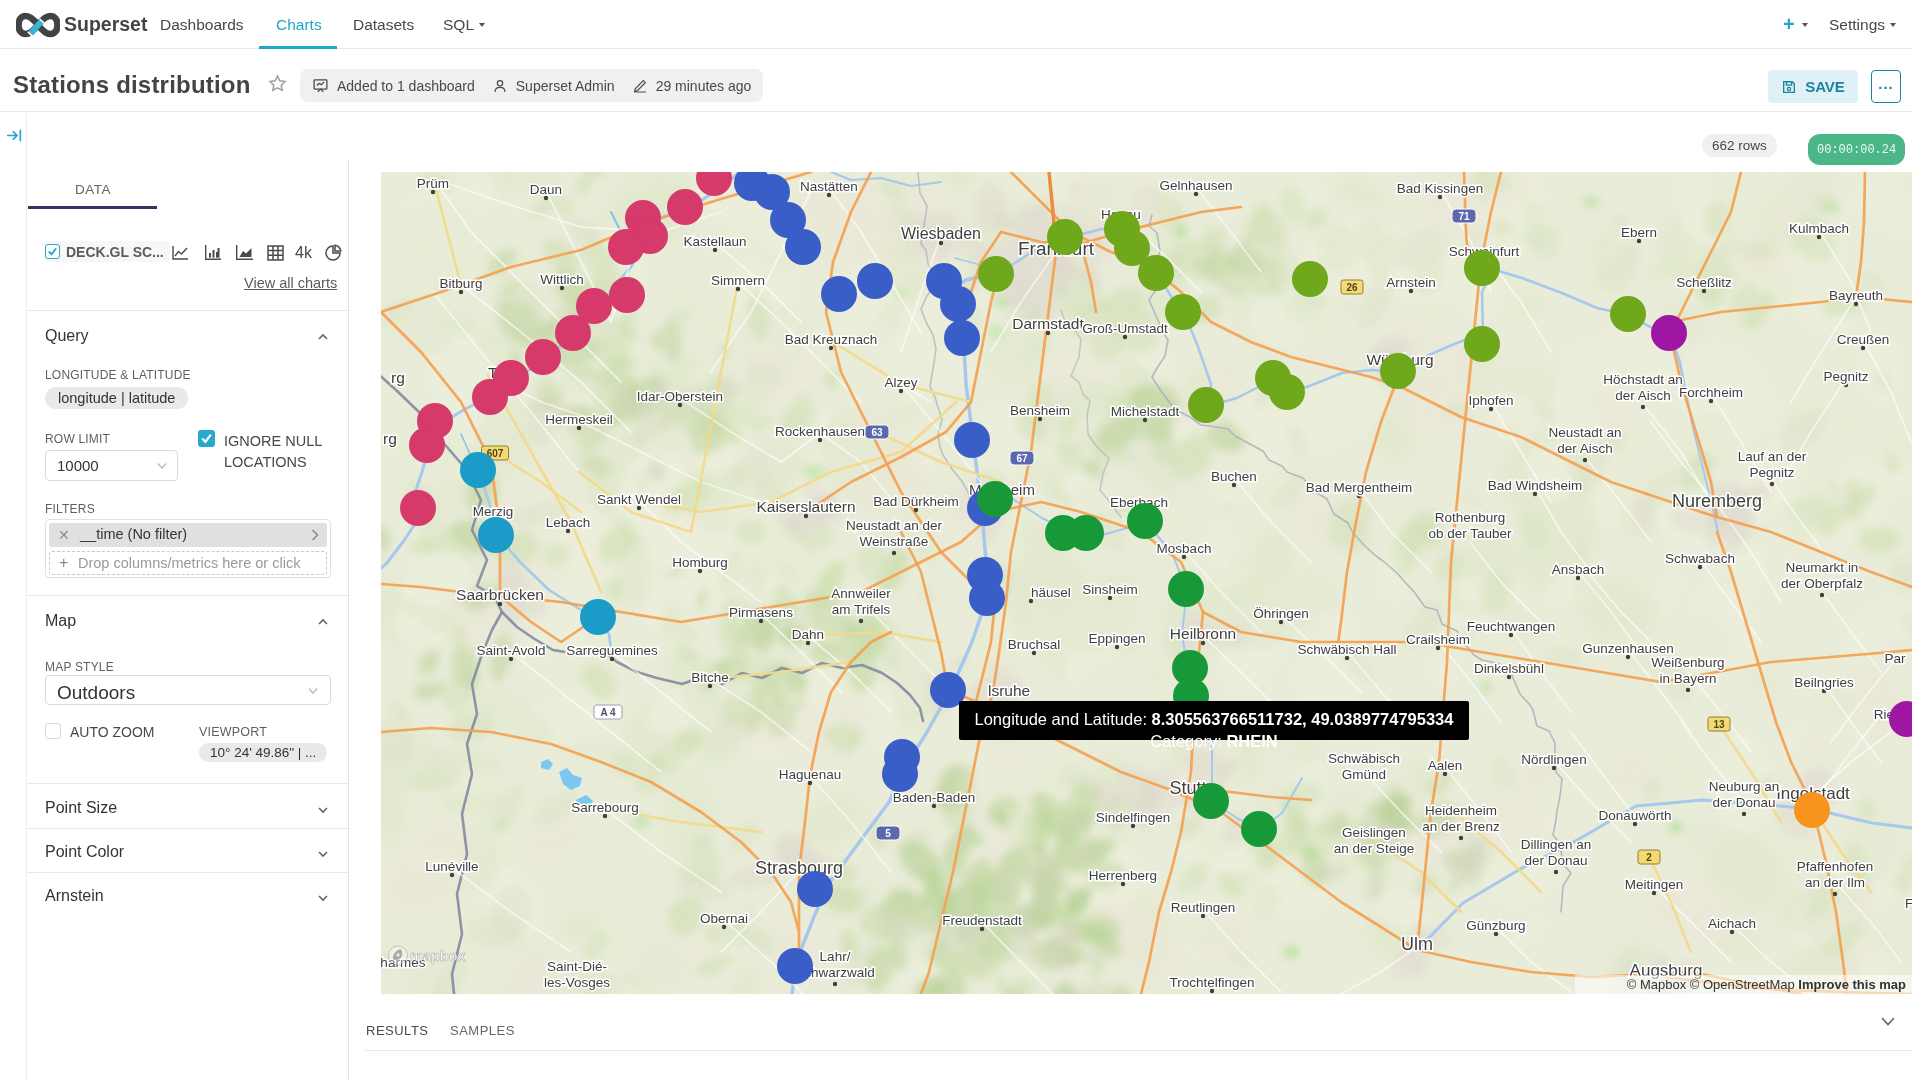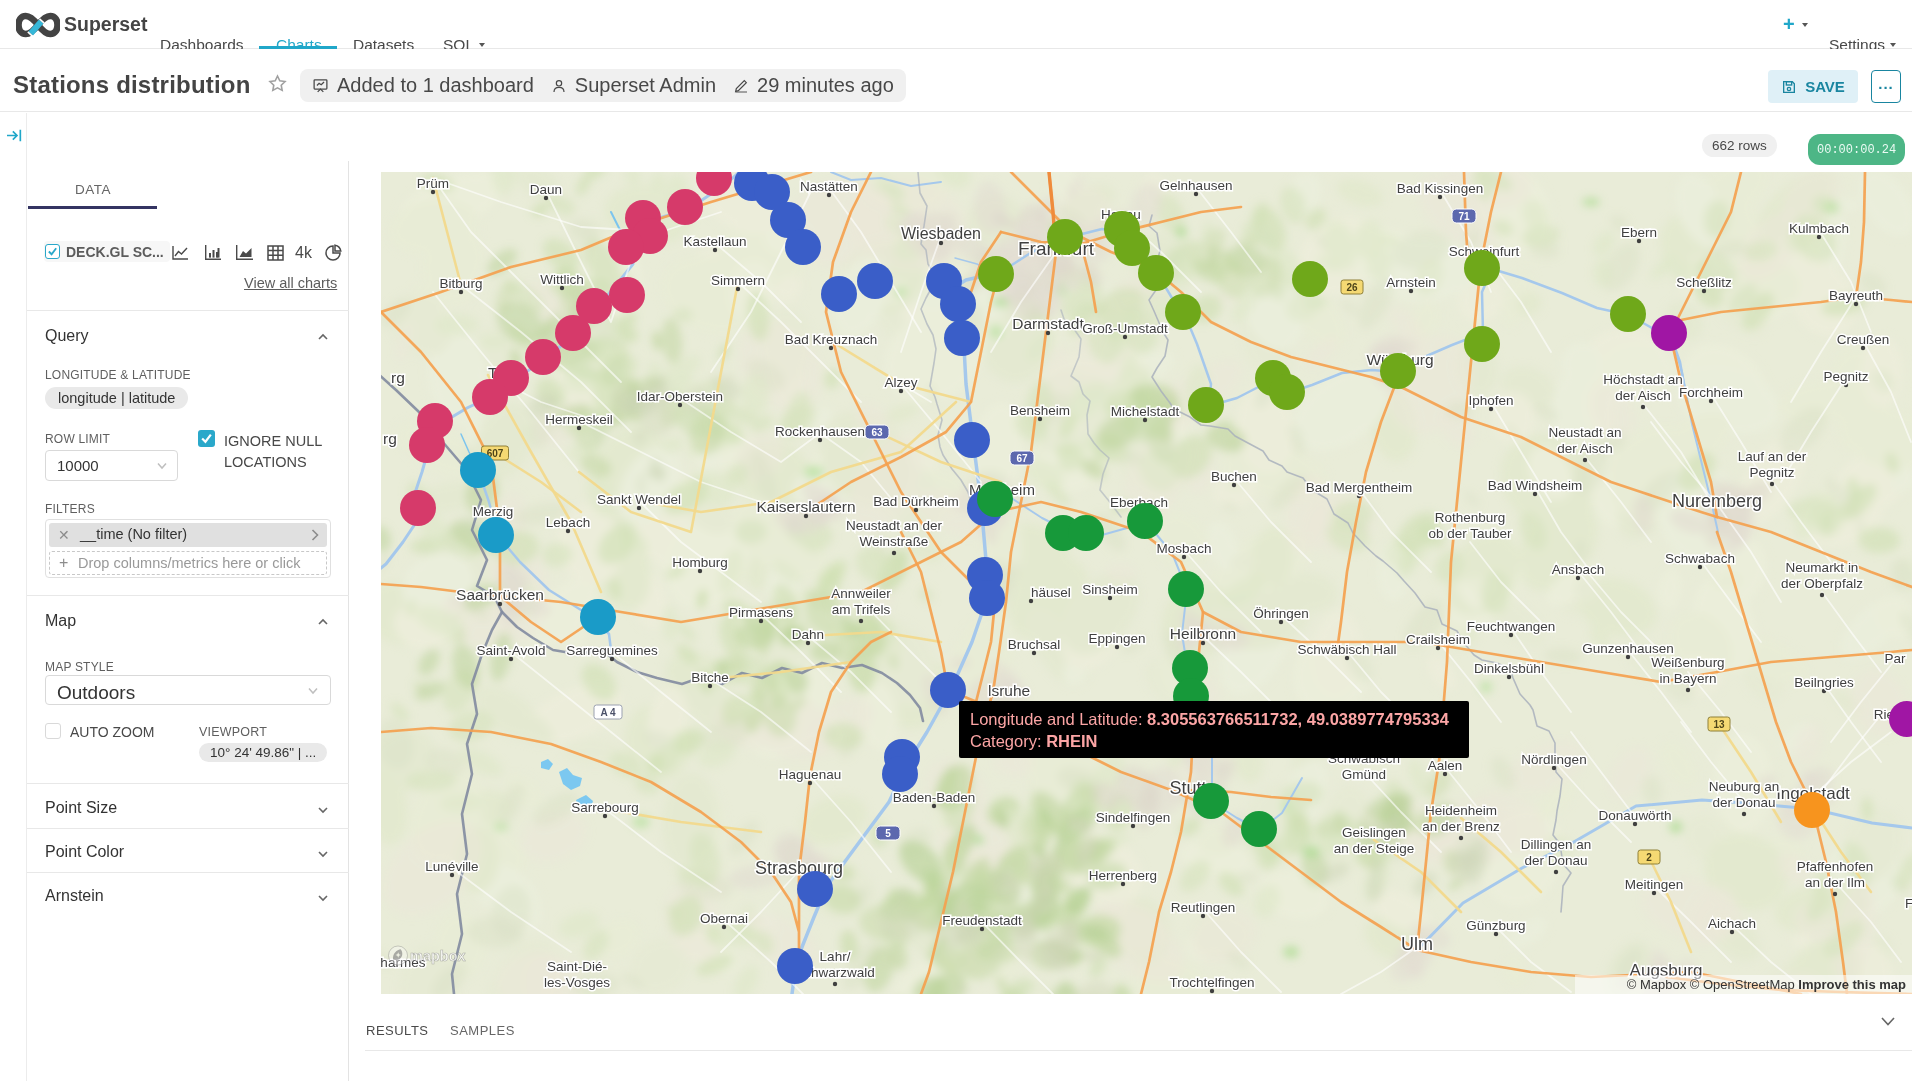--- a/index.html
+++ b/index.html
@@ -3,31 +3,31 @@
 <meta charset="utf-8">
 <style>
 * { margin:0; padding:0; box-sizing:border-box; }
 html,body { width:1912px; height:1081px; overflow:hidden; background:#fff;
   font-family:"Liberation Sans", sans-serif; color:#484848; }
 
 #nav { position:absolute; left:0; top:0; width:1912px; height:49px; background:#fff;
   border-bottom:1px solid #e8e8e8; }
 #logo { position:absolute; left:16px; top:9px; }
 #logoText { position:absolute; left:64px; top:13px; font-size:19.5px; font-weight:bold; color:#444; letter-spacing:0px; }
-.navItem { position:absolute; top:16px; font-size:15.5px; color:#484848;margin-top:20px; }
+.navItem { position:absolute; top:16px; font-size:15.5px; color:#484848; }
 #navCharts { color:#20a7c9; }
 #chartsUnderline { position:absolute; left:259px; top:46px; width:78px; height:3px; background:#20a7c9; }
 .caret { display:inline-block; width:0; height:0; border-left:3.8px solid transparent; border-right:3.8px solid transparent; border-top:4.6px solid #555; vertical-align:middle; margin-left:5px; margin-top:-2px;}
 #plusBtn { position:absolute; left:1783px; top:13px; color:#20a7c9; font-size:20px; font-weight:bold;}
 
 #titlebar { position:absolute; left:0; top:49px; width:1912px; height:63px; background:#fff; border-bottom:1px solid #e8e8e8;}
 #title { position:absolute; left:13px; top:22px; font-size:24px; font-weight:bold; color:#444; letter-spacing:0.2px;}
 #star { position:absolute; left:268px; top:25px; }
 #metaPills { position:absolute; left:300px; top:20px; height:33px; background:#f0f0f0; border-radius:8px;
-  display:flex; align-items:center; padding:0 12px; font-size:20px; color:#484848; }
+  display:flex; align-items:center; padding:0 12px; font-size:14px; color:#484848; }
 #metaPills .sep { width:17px; }
 #metaPills .ico { margin-right:8px; display:flex; }
 #saveBtn { position:absolute; left:1768px; top:21px; width:90px; height:33px; background:#dff0f7; border-radius:4px;
   color:#1985a0; font-weight:bold; font-size:15px; display:flex; align-items:center; justify-content:center; gap:8px;}
 #moreBtn { position:absolute; left:1871px; top:21px; width:30px; height:33px; border:1px solid #1985a0; border-radius:4px;
   color:#1985a0; display:flex; align-items:center; justify-content:center; }
 #moreBtn .dots{ font-size:15px; font-weight:bold; letter-spacing:1px; margin-top:-6px;}
 
 #rail { position:absolute; left:0; top:113px; width:27px; height:968px; background:#fff; border-right:1px solid #ececec; }
 #panel { position:absolute; left:27px; top:113px; width:322px; height:968px; background:#fff; border-right:1px solid #e3e3e3;margin-top:48px; }
@@ -45,22 +45,22 @@
 .cbOutline { background:#fff; border:1.5px solid #2aa8ca; }
 #updateBtn { position:absolute; left:82px; top:924px; width:155px; height:30px; background:#e1f1f8; border-radius:4px;
   color:#15839e; font-weight:bold; font-size:14px; letter-spacing:0.3px; display:flex; align-items:center; justify-content:center;}
 
 #chartArea { position:absolute; left:350px; top:113px; width:1562px; height:968px; background:#fff; }
 #rowsPill { position:absolute; left:1702px; top:134px; height:23px; background:#f0f0f0; border-radius:12px;
   font-size:13.5px; color:#484848; display:flex; align-items:center; padding:0 10px;}
 #timerPill { position:absolute; left:1808px; top:134px; height:31px; background:#4db686; border-radius:12px;
   font-family:"Liberation Mono", monospace; font-size:12px; color:#eafaf3; display:flex; align-items:center; padding:0 9px;}
 #map { position:absolute; left:381px; top:172px; width:1531px; height:822px; overflow:hidden; }
-#tooltip { position:absolute; left:959px; top:701px; width:510px; height:57px; background:#000; color:#fca5a5;
-  font-size:16.5px; padding:8px 11px; line-height:21.5px; border-radius:2px;}
+#tooltip { position:absolute; left:959px; top:701px; width:510px; height:39px; background:#000; color:#ffffff;
+  font-size:16.5px; padding:8px 11px; line-height:21.5px; border-radius:2px;text-align:center;}
 #attrib { position:absolute; left:1575px; top:975px; width:337px; height:19px; background:rgba(255,255,255,0.55);
   font-size:13px; color:#333; display:flex; align-items:center; justify-content:flex-end; padding-right:6px;}
 #mblogo { position:absolute; left:388px; top:945px; }
 #resTab { position:absolute; left:366px; top:1023px; font-size:13px; color:#4a4a4a; letter-spacing:0.5px;}
 #samTab { position:absolute; left:450px; top:1023px; font-size:13px; color:#666; letter-spacing:0.5px;}
 #resDiv { position:absolute; left:365px; top:1050px; width:1547px; height:1px; background:#e8e8e8;}
 #resChev { position:absolute; left:1881px; top:1017px; color:#666; }
 </style>
 </head>
 <body>

